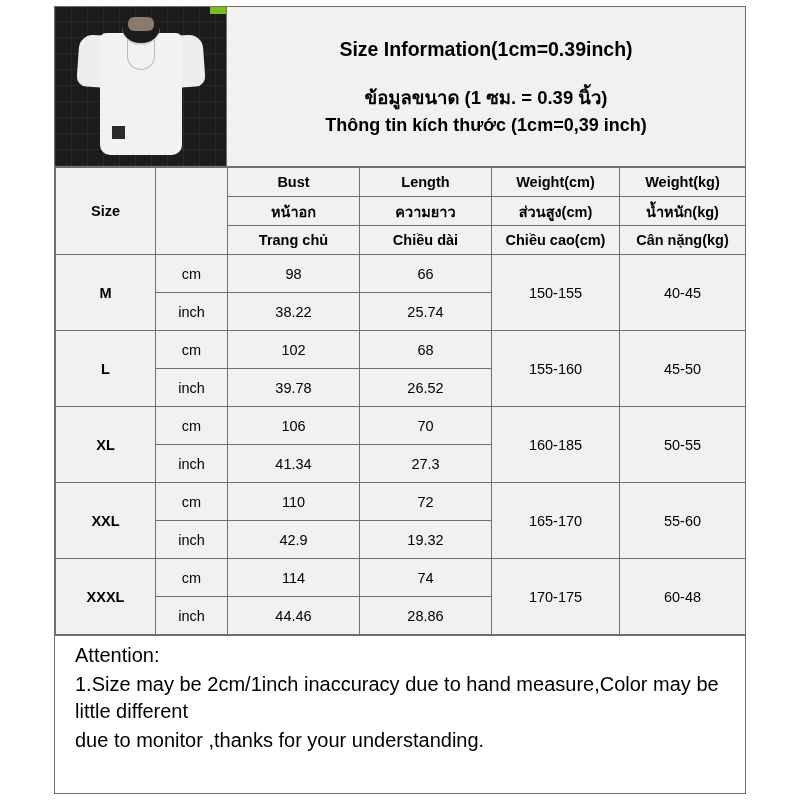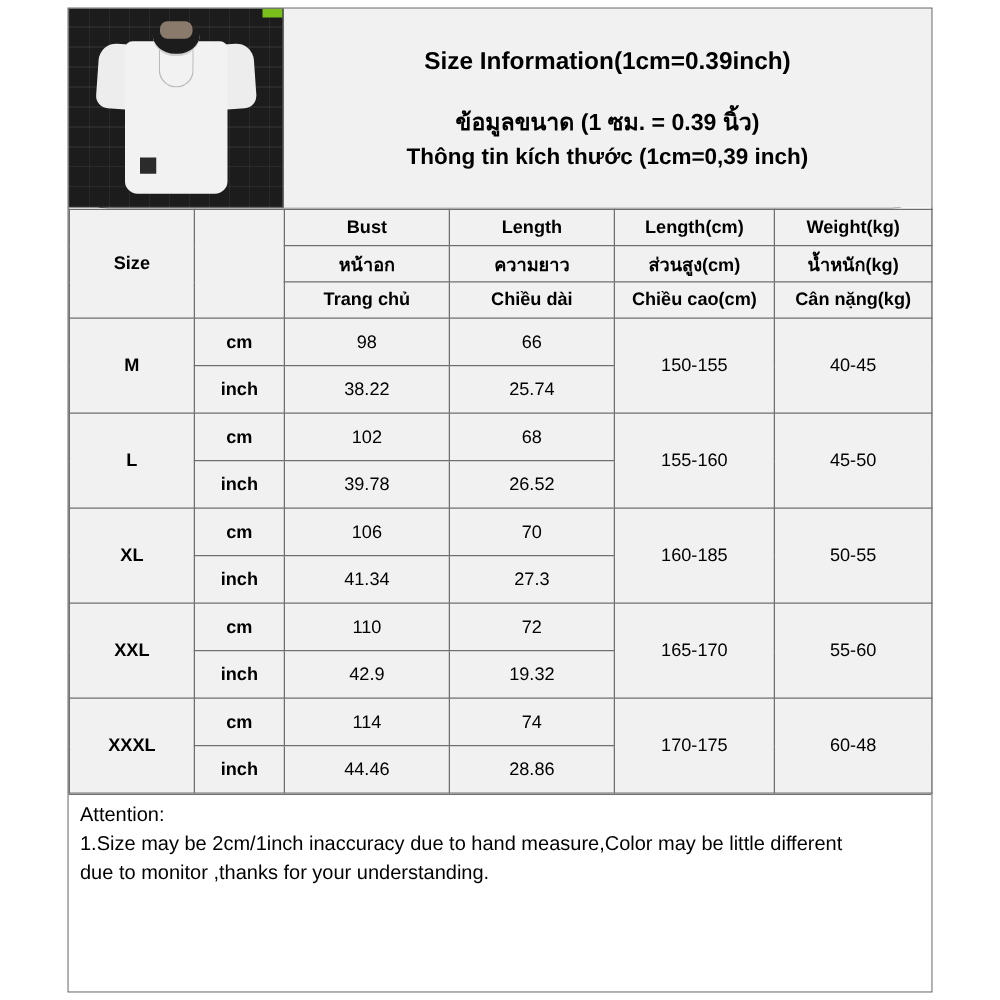--- a/index.html
+++ b/index.html
@@ -35,21 +35,20 @@
     flex-direction: column;
     background: #ffffff;
   }
 
   
   .header {
     display: flex;
     height: 160px;
     border-bottom: 1px solid #6f6f6f;
     box-sizing: border-box;
-    border-radius: 32px;
   }
   .photo {
     width: 172px;
     height: 100%;
     border-right: 1px solid #6f6f6f;
     box-sizing: border-box;
     background:
       repeating-linear-gradient(0deg, rgba(255,255,255,0.06) 0px, rgba(255,255,255,0.06) 1px, transparent 1px, transparent 16px),
       repeating-linear-gradient(90deg, rgba(255,255,255,0.06) 0px, rgba(255,255,255,0.06) 1px, transparent 1px, transparent 16px),
       #1c1c1c;
@@ -180,42 +179,42 @@
   }
   .size-word {
     font-weight: bold;
     font-size: 25px;
   }
   td.sizecell {
     font-weight: bold;
     font-size: 16px;
   }
   td.unitcell {
-    font-weight: bold;
+    font-weight: normal;
     font-size: 14px;
   }
   td.val {
     font-size: 15px;
     height: 38px;
   }
   td.span {
     font-size: 15px;
   }
 
   
   .attention {
     flex: 1;
     padding: 6px 8px 0 8px;
     box-sizing: border-box;
     background: #ffffff;
     border-top: 1px solid #6f6f6f;
   }
   .attention p {
-    margin: 0 0 1px 1px;
-    font-size: 16px;
+    margin: 0 0 1px 12px;
+    font-size: 20px;
     line-height: 1.38;
   }
 </style>
 </head>
 <body>
 
 <div class="sheet">
   <div class="frame">
 
     <div class="header">
@@ -246,21 +245,21 @@
         <col class="col-len">
           <col class="col-hgt">
           <col class="col-wgt">
       </colgroup>
       <tbody>
         <tr>
           <td rowspan="3" class="size-word">Size</td>
           <td rowspan="3"></td>
           <th class="head">Bust</th>
           <th class="head">Length</th>
-          <th class="head">Length(cm)</th>
+          <th class="head">Weight(cm)</th>
           <th class="head">Weight(kg)</th>
         </tr>
         <tr>
           <th class="head">หน้าอก</th>
           <th class="head">ความยาว</th>
           <th class="head">ส่วนสูง(cm)</th>
           <th class="head">น้ำหนัก(kg)</th>
         </tr>
         <tr>
           <th class="head">Trang chủ</th>

